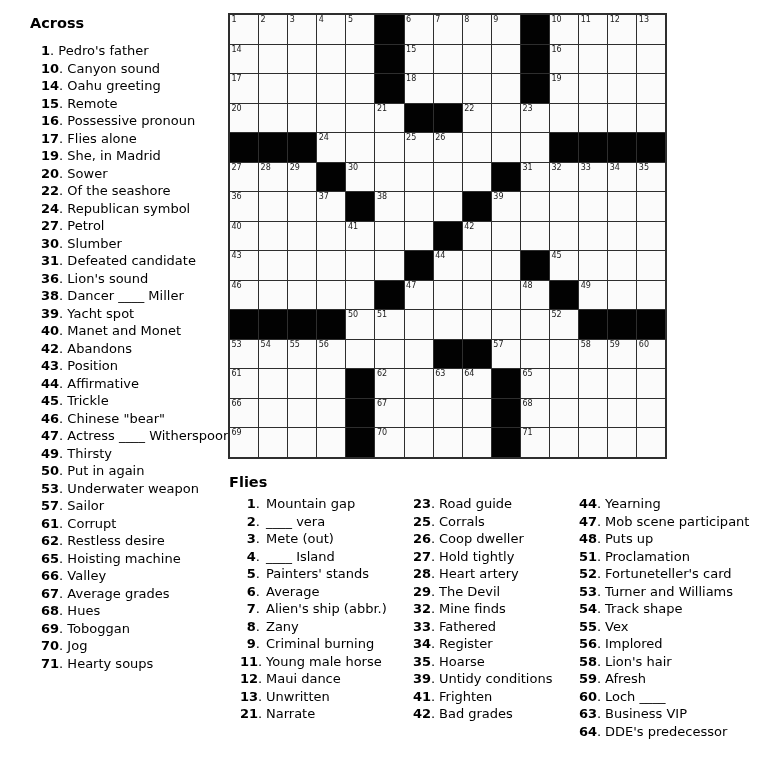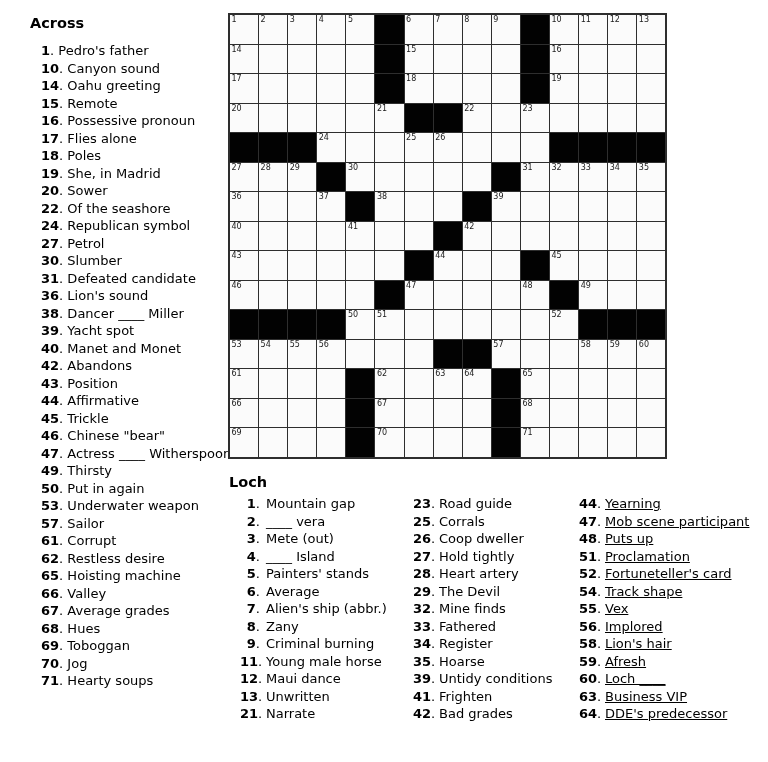--- a/index.html
+++ b/index.html
@@ -74,41 +74,40 @@
     top: 474px;
     width: 530px;
     height: 280px;
   }
   #down-panel .down-col {
     position: absolute;
     top: 10px;
   }
   #down-col-0 { left: 0px; }
   #down-col-1 { left: 173px; }
-  #down-col-2 { left: 339px; text-decoration: underline; }
+  #down-col-2 { left: 339px; }
   .down-col .cnbox {
     display: inline-block;
     width: 20px;
     text-align: right;
     margin-right: 6px;
   }
 </style>
 </head>
 <body>
 
 <div id="across-panel">
   <h2 class="panel-header">Across</h2>
   <ul class="clue-list" id="across-list">
       <li><span><b>1</b>.</span> Pedro's father</li>
       <li><span><b>10</b>.</span> Canyon sound</li>
       <li><span><b>14</b>.</span> Oahu greeting</li>
       <li><span><b>15</b>.</span> Remote</li>
       <li><span><b>16</b>.</span> Possessive pronoun</li>
       <li><span><b>17</b>.</span> Flies alone</li>
-      <li><span><b>18</b>.</span> Poles</li>
       <li><span><b>19</b>.</span> She, in Madrid</li>
       <li><span><b>20</b>.</span> Sower</li>
       <li><span><b>22</b>.</span> Of the seashore</li>
       <li><span><b>24</b>.</span> Republican symbol</li>
       <li><span><b>27</b>.</span> Petrol</li>
       <li><span><b>30</b>.</span> Slumber</li>
       <li><span><b>31</b>.</span> Defeated candidate</li>
       <li><span><b>36</b>.</span> Lion's sound</li>
       <li><span><b>38</b>.</span> Dancer ____ Miller</li>
       <li><span><b>39</b>.</span> Yacht spot</li>
@@ -499,21 +498,21 @@
     <div class="cell">
       <span class="cnum">71</span>
     </div>
     <div class="cell"></div>
     <div class="cell"></div>
     <div class="cell"></div>
     <div class="cell"></div>
   </div>
 
 <div id="down-panel">
-  <h2 class="panel-header">Loch</h2>
+  <h2 class="panel-header">Flies</h2>
   <ul class="clue-list down-col" id="down-col-0">
       <li><span class="cnbox"><b>1</b>.</span>Mountain gap</li>
       <li><span class="cnbox"><b>2</b>.</span>____ vera</li>
       <li><span class="cnbox"><b>3</b>.</span>Mete (out)</li>
       <li><span class="cnbox"><b>4</b>.</span>____ Island</li>
       <li><span class="cnbox"><b>5</b>.</span>Painters' stands</li>
       <li><span class="cnbox"><b>6</b>.</span>Average</li>
       <li><span class="cnbox"><b>7</b>.</span>Alien's ship (abbr.)</li>
       <li><span class="cnbox"><b>8</b>.</span>Zany</li>
       <li><span class="cnbox"><b>9</b>.</span>Criminal burning</li>
@@ -536,20 +535,21 @@
       <li><span class="cnbox"><b>39</b>.</span>Untidy conditions</li>
       <li><span class="cnbox"><b>41</b>.</span>Frighten</li>
       <li><span class="cnbox"><b>42</b>.</span>Bad grades</li>
     </ul>
   <ul class="clue-list down-col" id="down-col-2">
       <li><span class="cnbox"><b>44</b>.</span>Yearning</li>
       <li><span class="cnbox"><b>47</b>.</span>Mob scene participant</li>
       <li><span class="cnbox"><b>48</b>.</span>Puts up</li>
       <li><span class="cnbox"><b>51</b>.</span>Proclamation</li>
       <li><span class="cnbox"><b>52</b>.</span>Fortuneteller's card</li>
+      <li><span class="cnbox"><b>53</b>.</span>Turner and Williams</li>
       <li><span class="cnbox"><b>54</b>.</span>Track shape</li>
       <li><span class="cnbox"><b>55</b>.</span>Vex</li>
       <li><span class="cnbox"><b>56</b>.</span>Implored</li>
       <li><span class="cnbox"><b>58</b>.</span>Lion's hair</li>
       <li><span class="cnbox"><b>59</b>.</span>Afresh</li>
       <li><span class="cnbox"><b>60</b>.</span>Loch ____</li>
       <li><span class="cnbox"><b>63</b>.</span>Business VIP</li>
       <li><span class="cnbox"><b>64</b>.</span>DDE's predecessor</li>
     </ul>
 </div>

